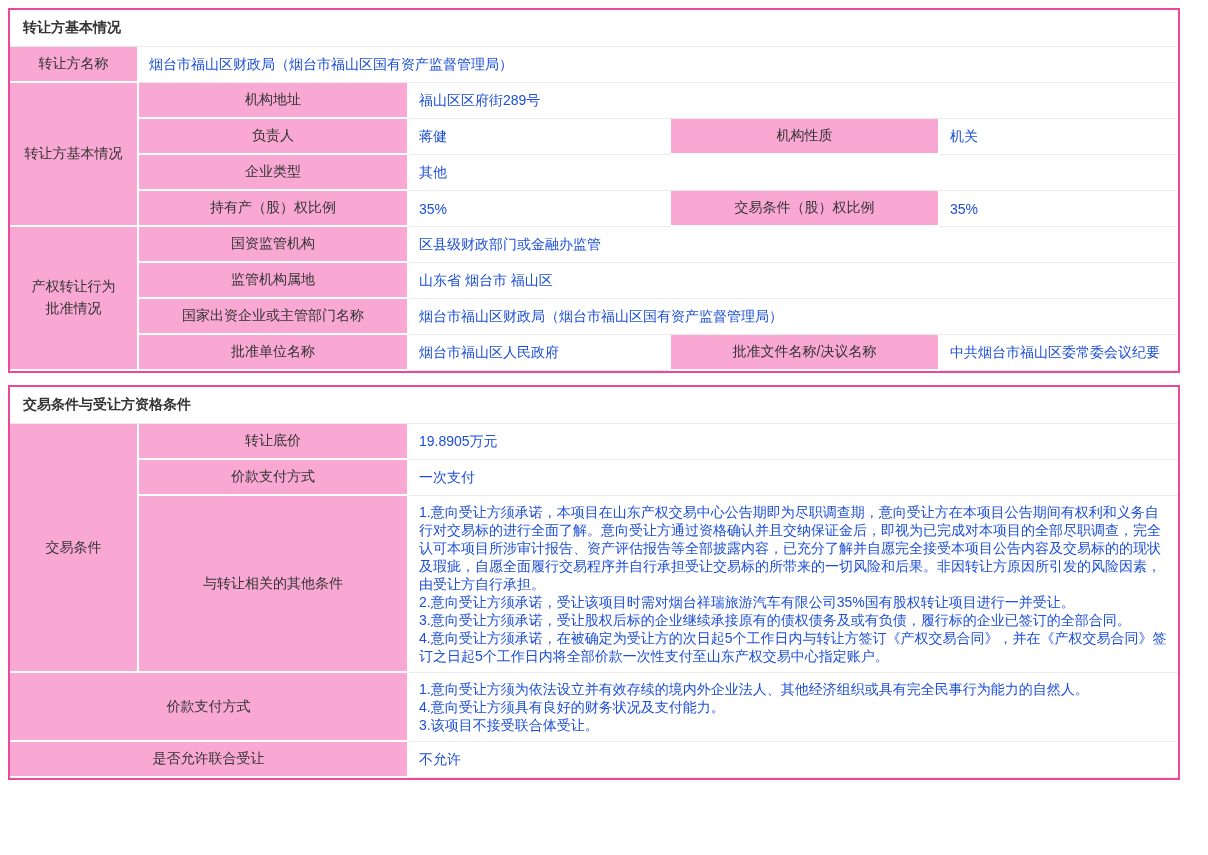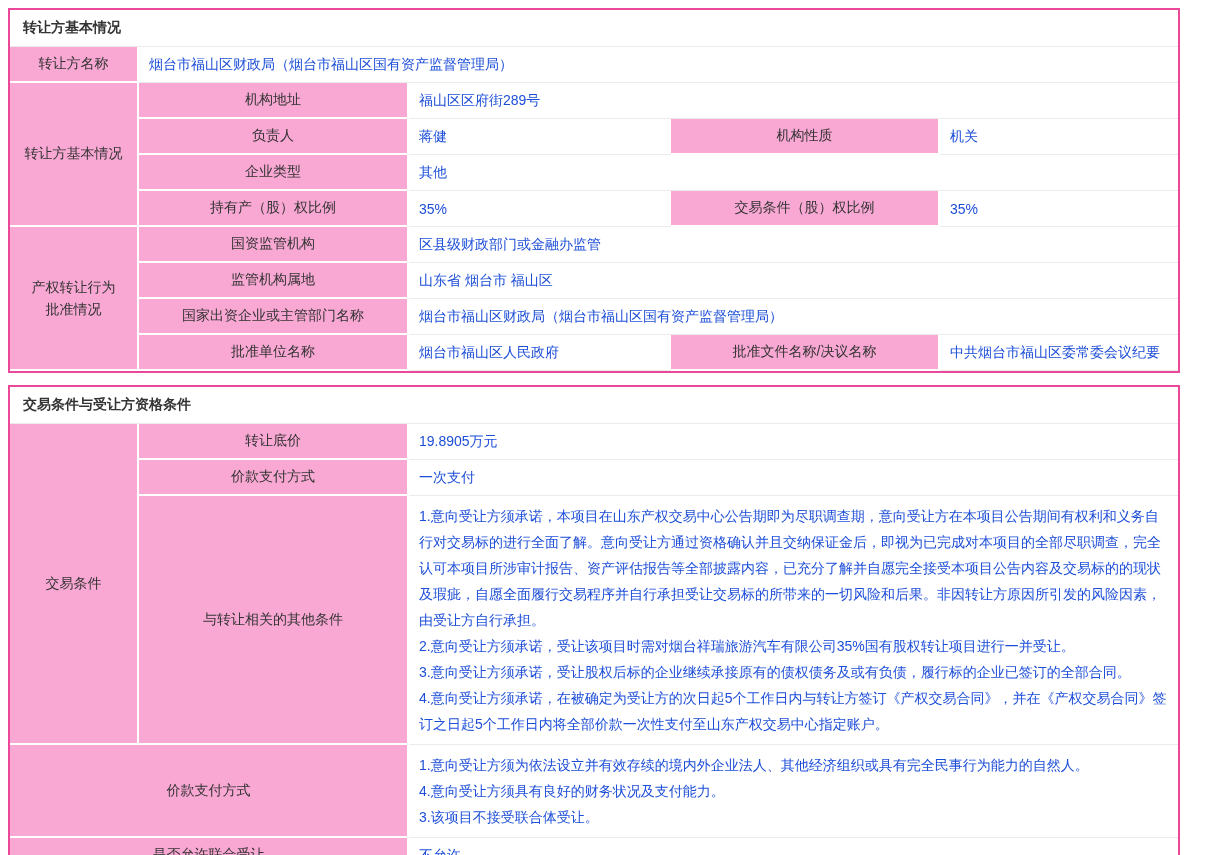--- a/index.html
+++ b/index.html
@@ -51,24 +51,24 @@
     color: #333;
   }
   td.val {
     background: #ffffff;
     text-align: left;
     padding: 6px 10px;
     border-bottom: 1px solid #ebebeb;
     color: #1d4ed8;
   }
   td.multi {
-    line-height: 26px;
+    line-height: 18px;
     padding: 7px 10px;
   }
-  .grp-line { line-height: 22px; }
+  .grp-line { line-height: 22px; font-family: Liberation Mono, monospace; }
 </style>
 </head>
 <body>
 
 <div class="page">
 
   <table class="tbl">
     <colgroup>
       <col style="width:129px">
       <col style="width:270px">

